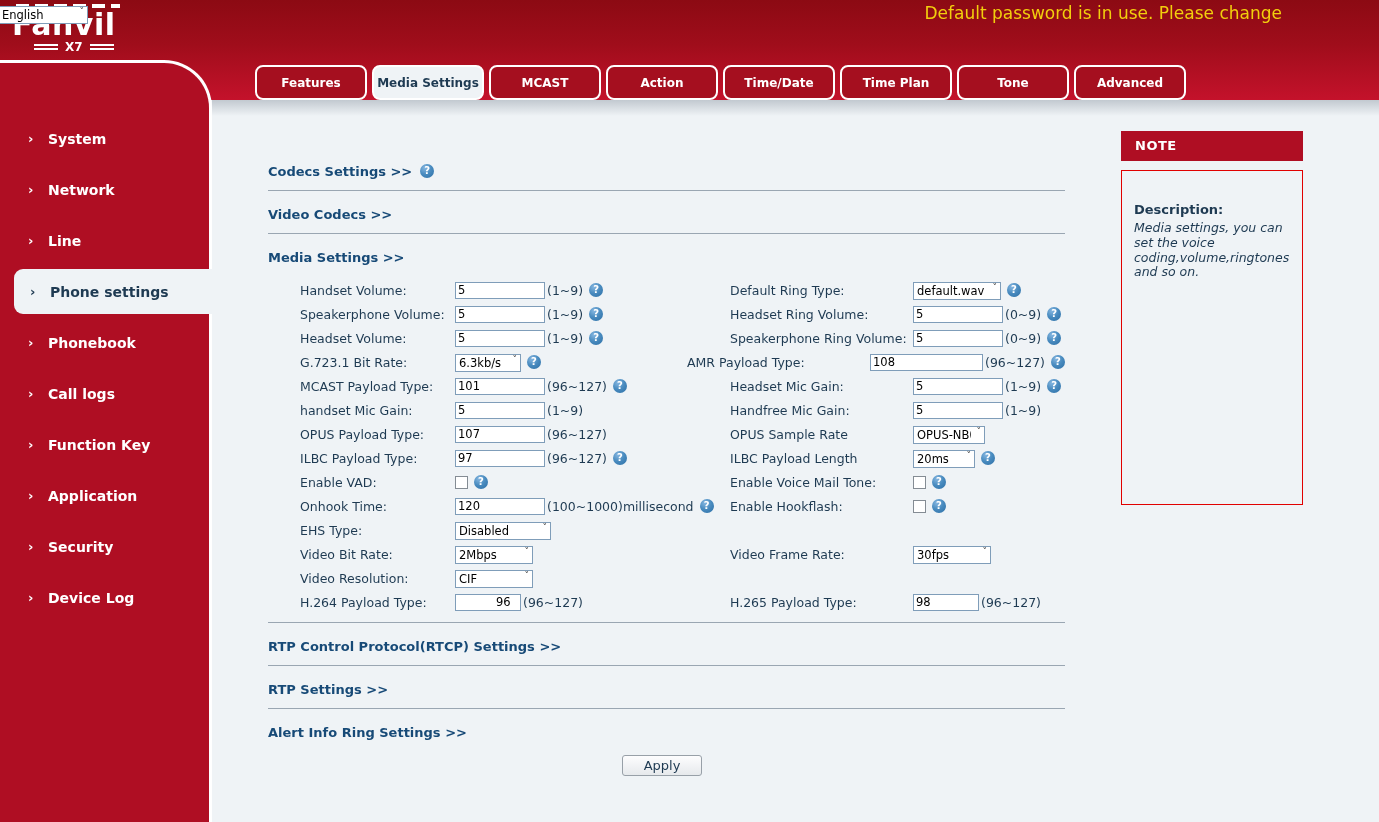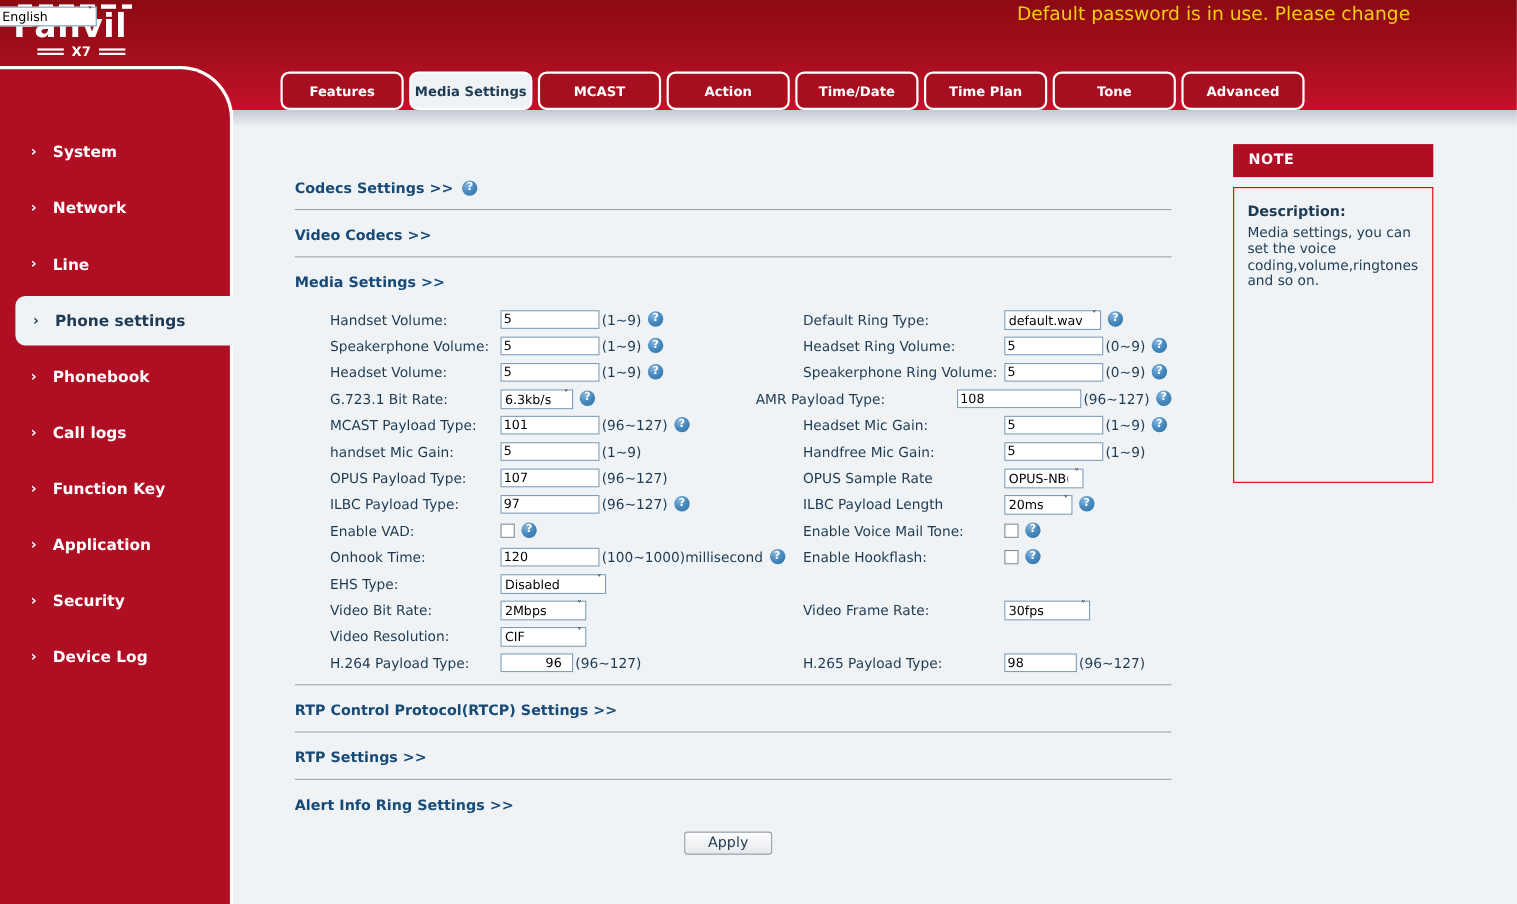--- a/index.html
+++ b/index.html
@@ -77,23 +77,23 @@
 
   .apply-row { margin-top:12px; margin-left:354px; }
   .apply { width:80px; height:21px; background:linear-gradient(180deg,#FDFDFE 0%,#E6E9EC 100%);
            border:1px solid #98A0A8; border-radius:3px; color:#1E3A52; font-size:13px;
            font-family:inherit; cursor:pointer; }
 
   
   .note { position:absolute; left:909px; top:15px; width:182px; }
   .note-head { height:30px; background:#AF0E23; color:#fff; font-weight:bold; font-size:13px;
                line-height:30px; padding-left:14px; letter-spacing:.5px; }
-  .note-body { margin-top:9px; border:1px solid #E10000; height:269px; padding:14px 8px 0 12px; }
+  .note-body { margin-top:9px; border:1px solid #E10000; height:335px; padding:31px 8px 0 12px; }
   .note-desc { font-weight:bold; font-size:13px; color:#1E3A52; }
-  .note-text { margin-top:4px; font-size:12.5px; color:#1E3A52; line-height:1.18; }
+  .note-text { margin-top:4px; font-size:12.5px; color:#1E3A52; line-height:1.18;font-style:italic; }
 </style>
 </head>
 <body>
 
 <div class="page">
 
   <header class="banner">
     <div class="logo">
       <div class="logo-dashes"></div>
       <div class="logo-brand">Fanvil</div>

